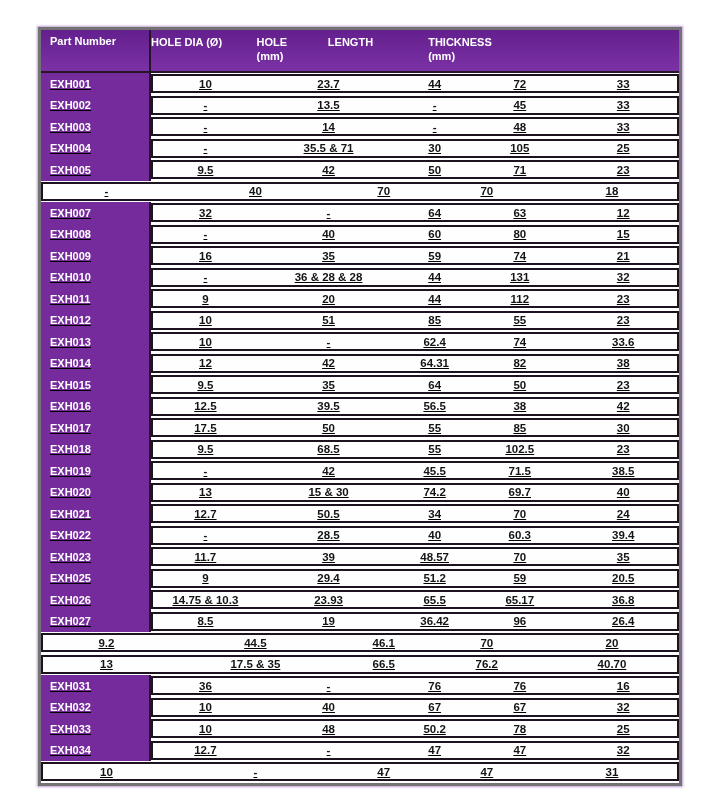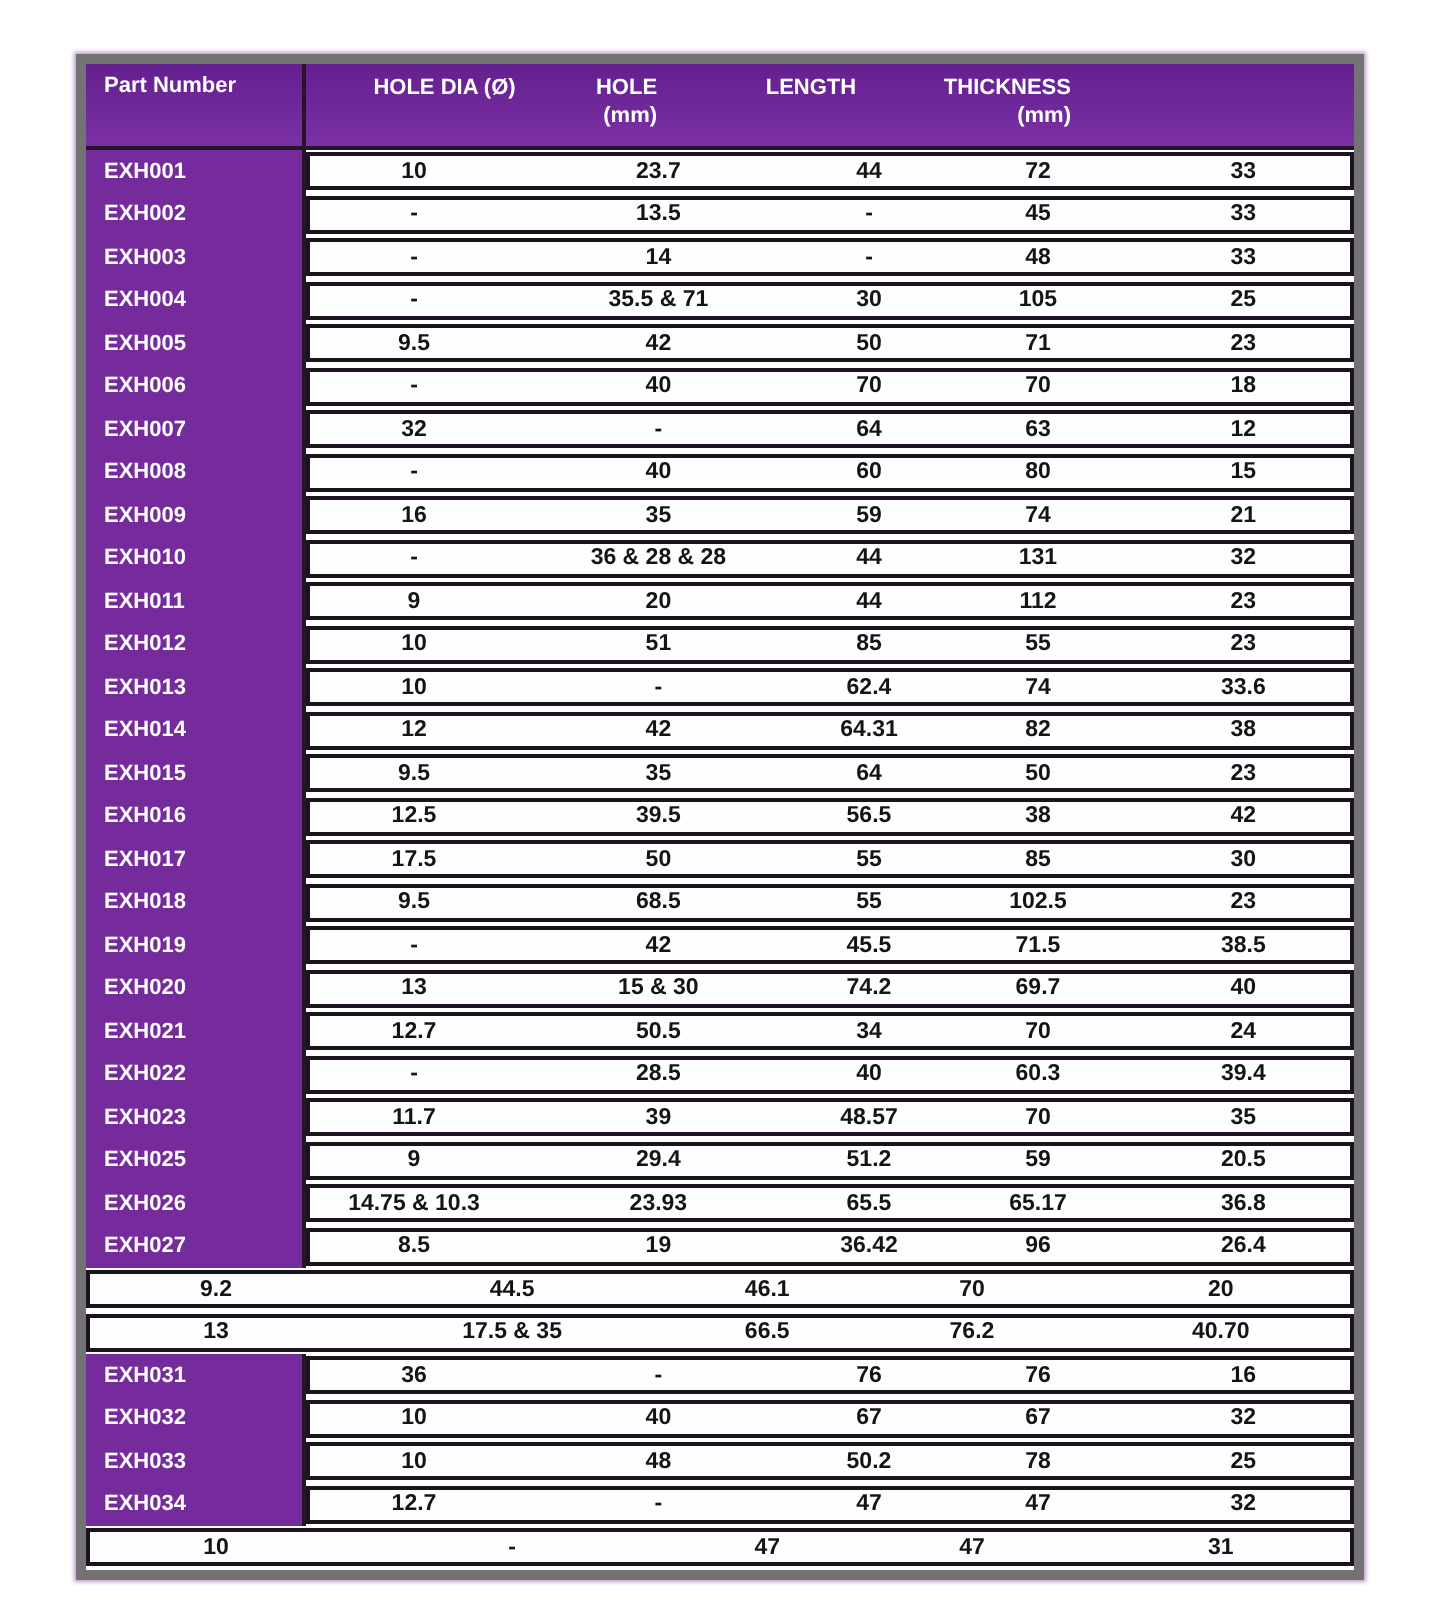--- a/index.html
+++ b/index.html
@@ -8,21 +8,21 @@
     background: #ffffff;
     font-family: "Liberation Sans", sans-serif;
     -webkit-font-smoothing: antialiased;
   }
   .canvas { position: relative; width: 720px; height: 807px; background: #ffffff; overflow: hidden; }
 
   .spec-table {
     position: absolute; left: 38px; top: 27px;
     width: 644px;
     box-sizing: border-box;
-    border: 5px solid #737373;
+    border: 3px solid #737373;
     background: #ffffff;
     box-shadow: 0 0 2px 1px rgba(110, 38, 151, 0.45);
   }
 
   
   .thead {
     display: flex;
     height: 41px;
     background: linear-gradient(#641f8e, #7b31a4);
     border-bottom: 2px solid #241628;
@@ -31,32 +31,32 @@
     font-size: 11px;
   }
   .part-col-h {
     width: 110px;
     box-sizing: border-box;
     border-right: 2px solid #241628;
     padding: 5px 0 0 9px;
   }
   .data-area-h { flex: 1; display: flex; }
   .th {
-    display: flex; flex-direction: column; align-items: flex-end;
+    display: flex; flex-direction: column; align-items: flex-start;
     padding-top: 5px; line-height: 14px; text-align: center;
     box-sizing: border-box;
   }
   .c0 { width: 20%; }
   .c1 { width: 27%; }
   .c2 { width: 13.5%; }
   .c3 { width: 19%; gap: 36px; }
   .c4 { width: 20.5%; }
 
   
-  .tr { display: flex; height: 21.5px; }
+  .tr { display: flex; height: 21.5px; text-decoration: underline; }
   .part-cell {
     width: 110px;
     box-sizing: border-box;
     border-right: 2px solid #241628;
     background: #762b9c;
     color: #ffffff;
     font-weight: bold;
     font-size: 11px;
     display: flex; align-items: center;
     padding-left: 9px;
@@ -153,21 +153,20 @@
         <div class="bar">
           <div class="td c0">9.5</div>
           <div class="td c1">42</div>
           <div class="td c2">50</div>
           <div class="td c3">71</div>
           <div class="td c4">23</div>
         </div>
       </div>
 
       <div class="tr">
-        <div class="part-cell">EXH006</div>
         <div class="bar">
           <div class="td c0">-</div>
           <div class="td c1">40</div>
           <div class="td c2">70</div>
           <div class="td c3">70</div>
           <div class="td c4">18</div>
         </div>
       </div>
 
       <div class="tr">

